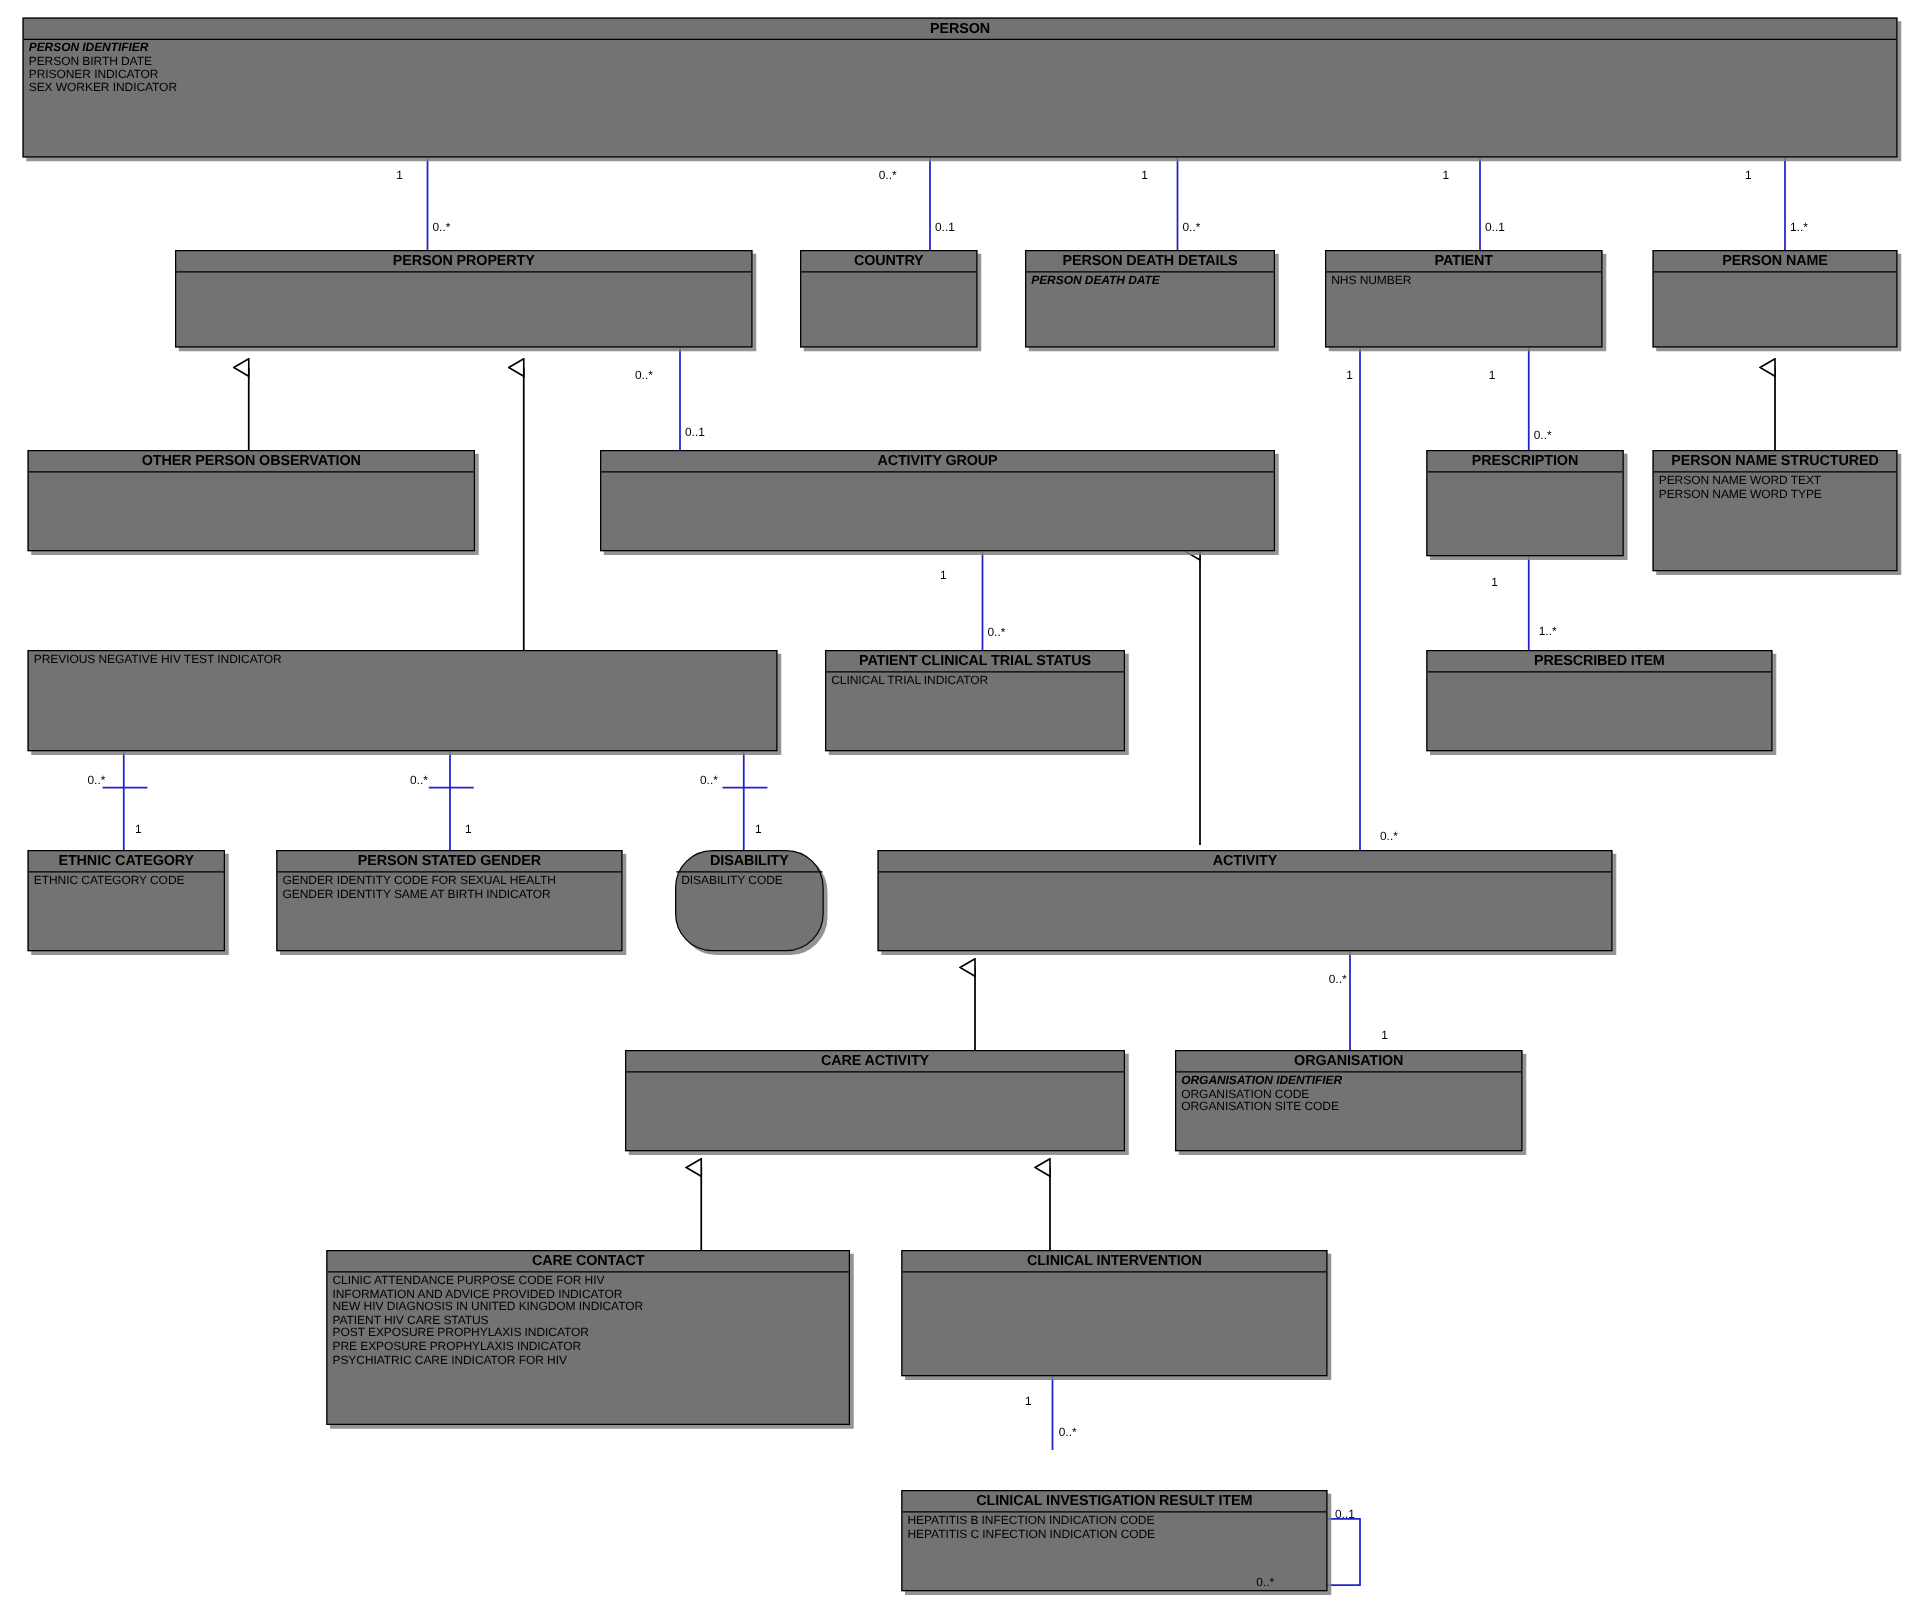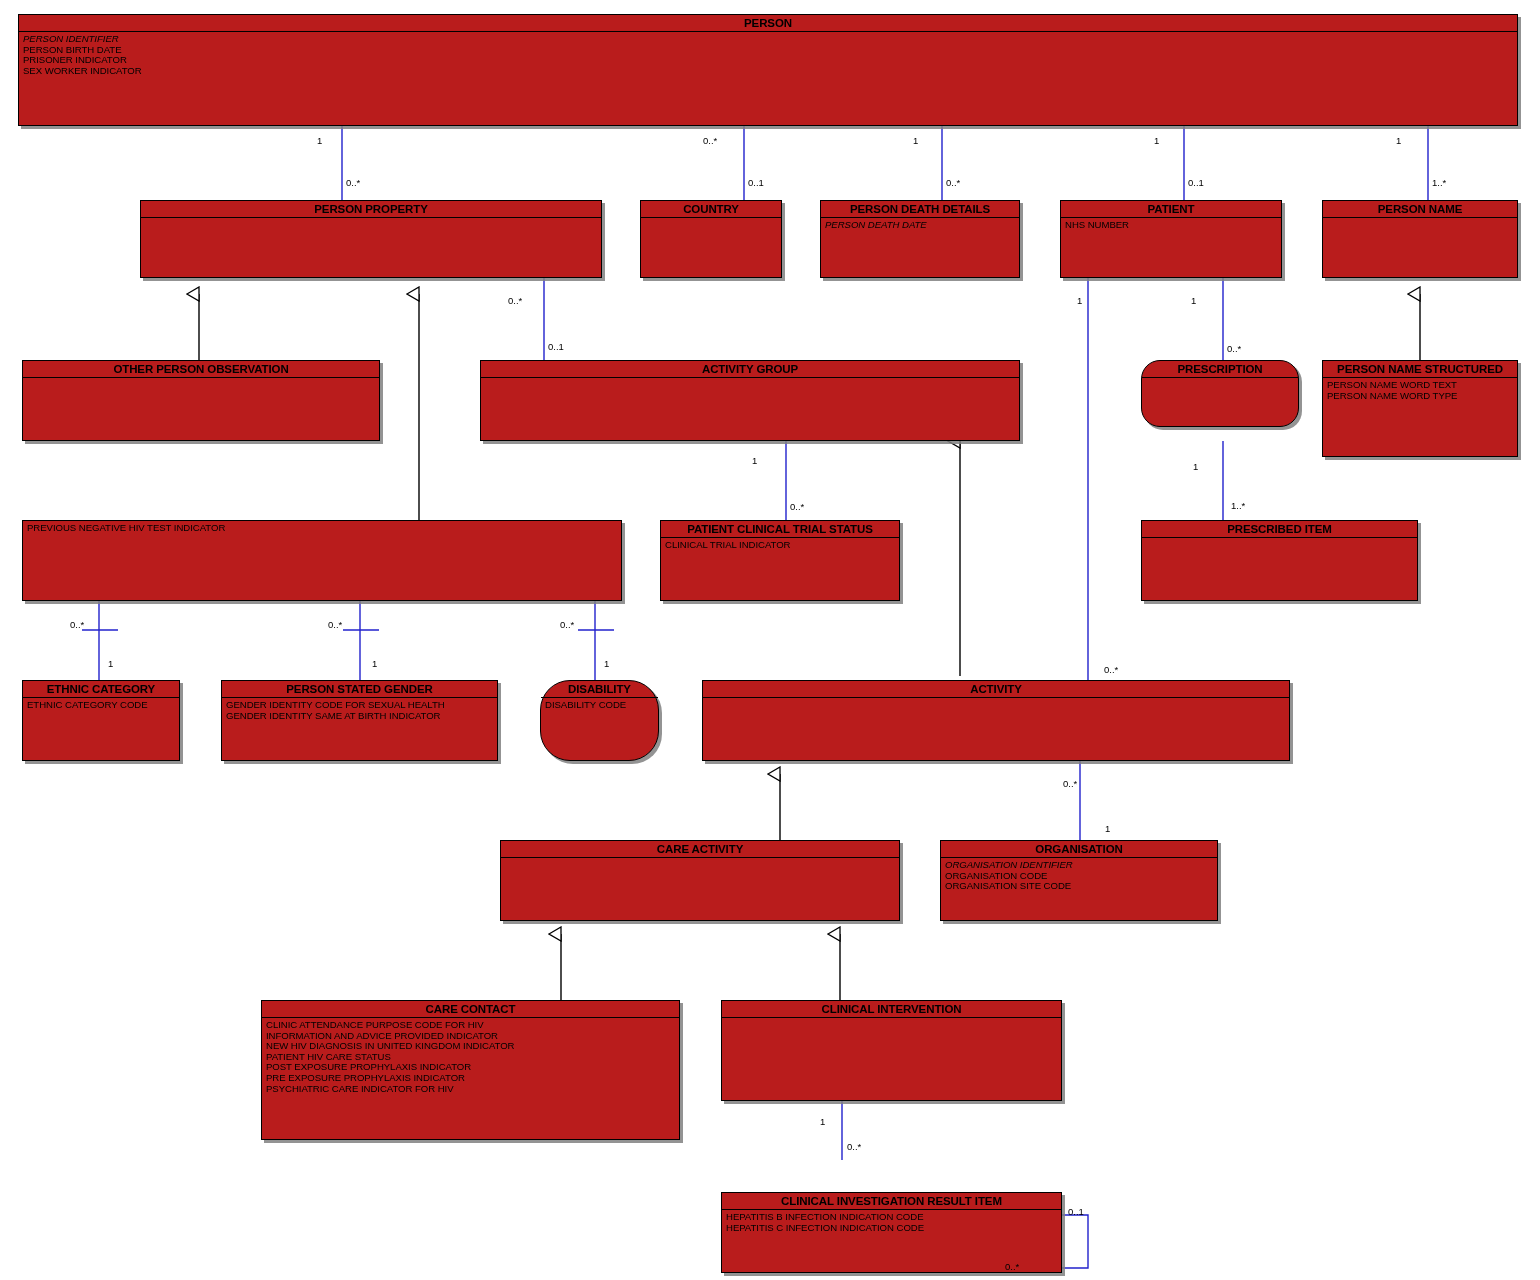--- a/index.html
+++ b/index.html
@@ -19,21 +19,21 @@
   svg.lines {
     position: absolute;
     left: 0; top: 0;
     width: 1540px;
     height: 1280px;
     pointer-events: none;
   }
   .entity {
     position: absolute;
     box-sizing: border-box;
-    background: #b91c1c;
+    background: #737373;
     border: 1.6px solid #000000;
     box-shadow: 3px 3px 0 0 rgba(128,128,128,0.85);
     z-index: 5;
   }
   .entity .ehead {
     box-sizing: border-box;
     height: 17px;
     line-height: 16px;
     text-align: center;
     font-weight: bold;
@@ -50,20 +50,21 @@
   }
   .attr {
     font-size: 9.6px;
     line-height: 10.6px;
     color: #000;
     white-space: nowrap;
     letter-spacing: -0.05px;
   }
   .attr.ital {
     font-style: italic;
+    font-weight: bold;
   }
   .mult {
     position: absolute;
     font-size: 9.5px;
     line-height: 10px;
     color: #000;
     font-family: "Liberation Sans", sans-serif;
     white-space: nowrap;
     z-index: 6;
   }
@@ -180,21 +181,21 @@
         <div class="ebody"></div>
       </div>
       <div class="entity" style="left: 22px; top: 360px; width: 358px; height: 81px;">
         <div class="ehead">OTHER PERSON OBSERVATION</div>
         <div class="ebody"></div>
       </div>
       <div class="entity" style="left: 480px; top: 360px; width: 540px; height: 81px;">
         <div class="ehead">ACTIVITY GROUP</div>
         <div class="ebody"></div>
       </div>
-      <div class="entity" style="left: 1141px; top: 360px; width: 158px; height: 67px; border-radius: 19px;">
+      <div class="entity" style="left: 1141px; top: 360px; width: 158px; height: 85px;">
         <div class="ehead">PRESCRIPTION</div>
         <div class="ebody"></div>
       </div>
       <div class="entity" style="left: 1322px; top: 360px; width: 196px; height: 97px;">
         <div class="ehead">PERSON NAME STRUCTURED</div>
         <div class="ebody">
           <div class="attr">PERSON NAME WORD TEXT</div>
           <div class="attr">PERSON NAME WORD TYPE</div>
         </div>
       </div>

